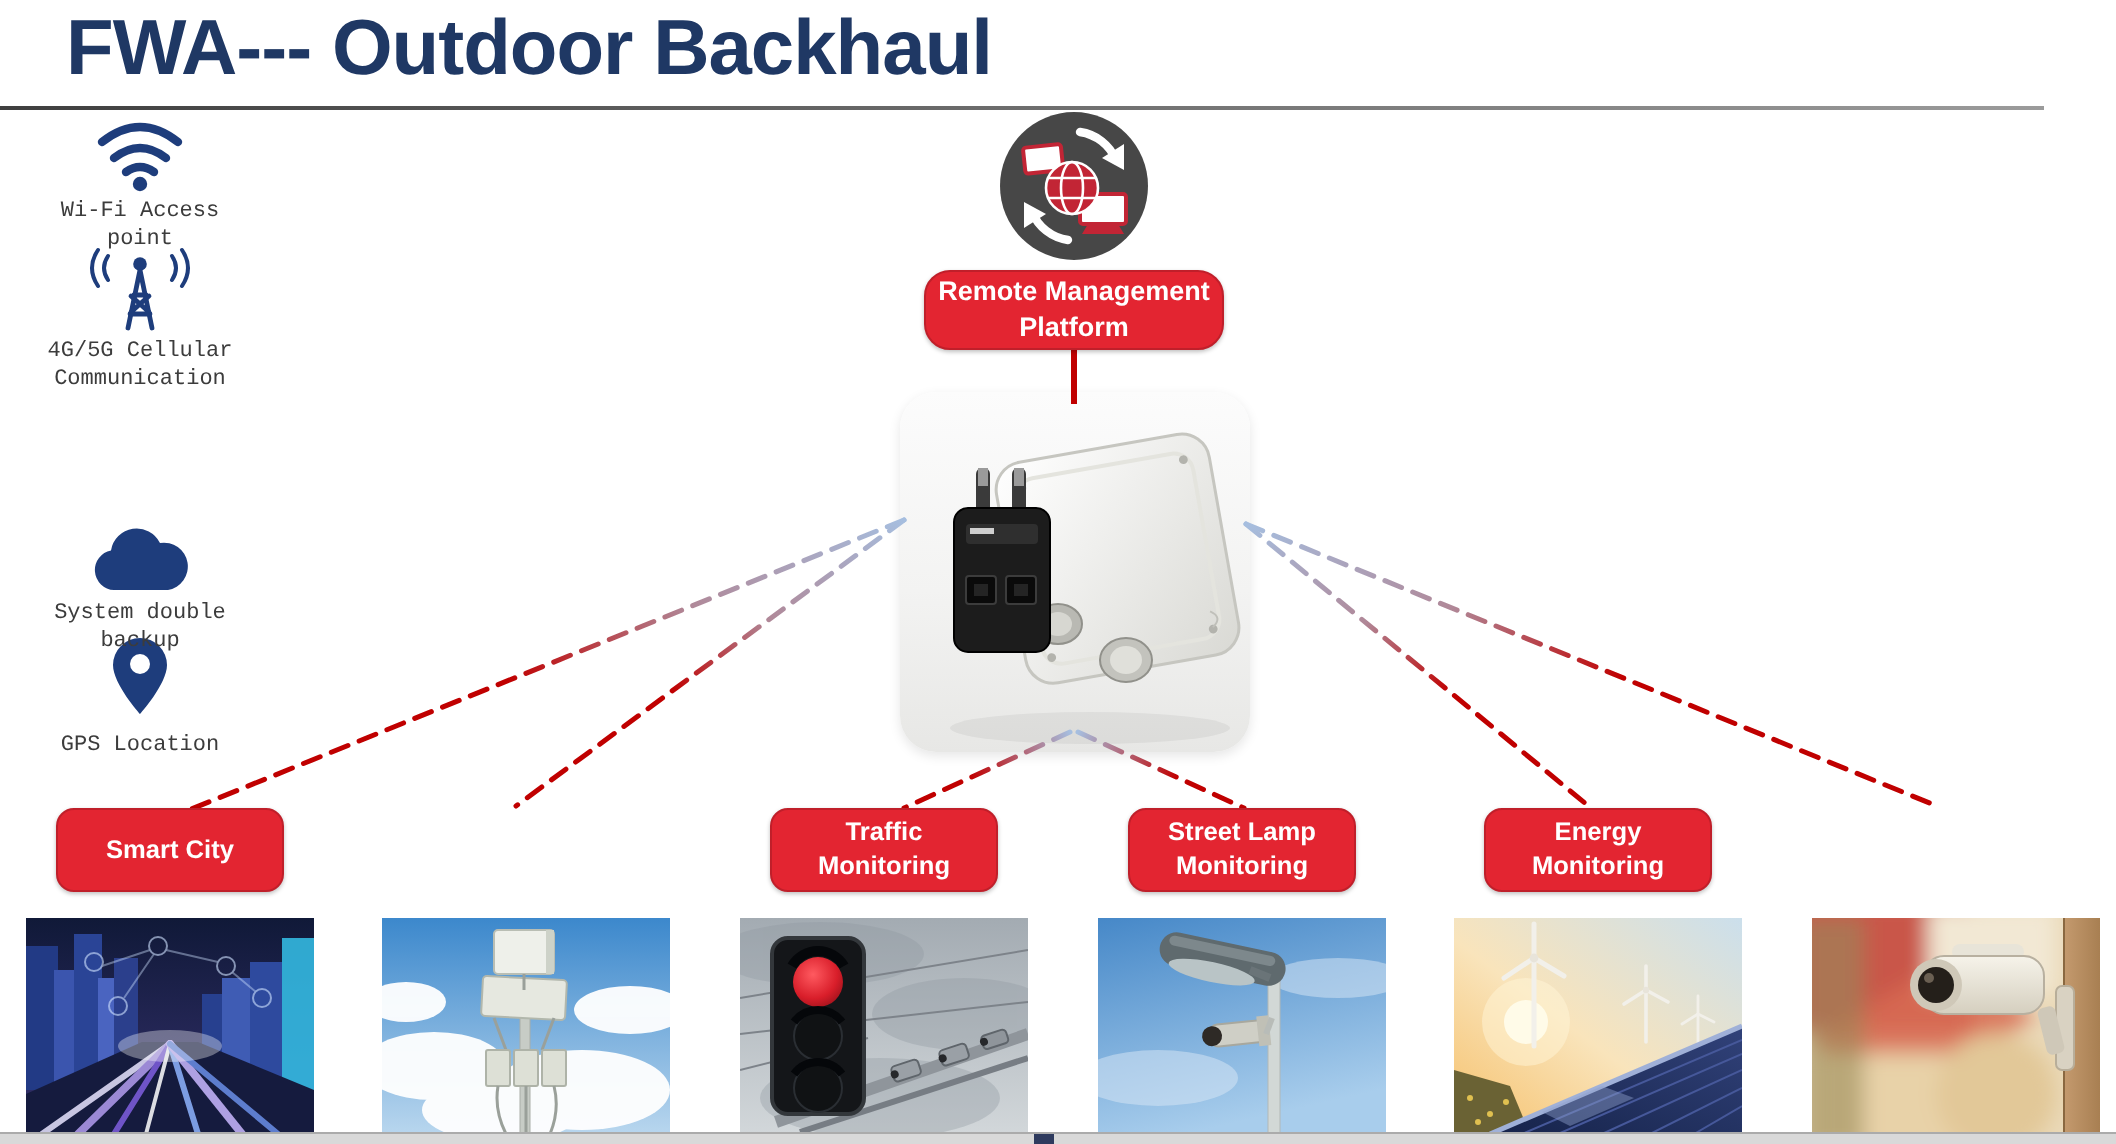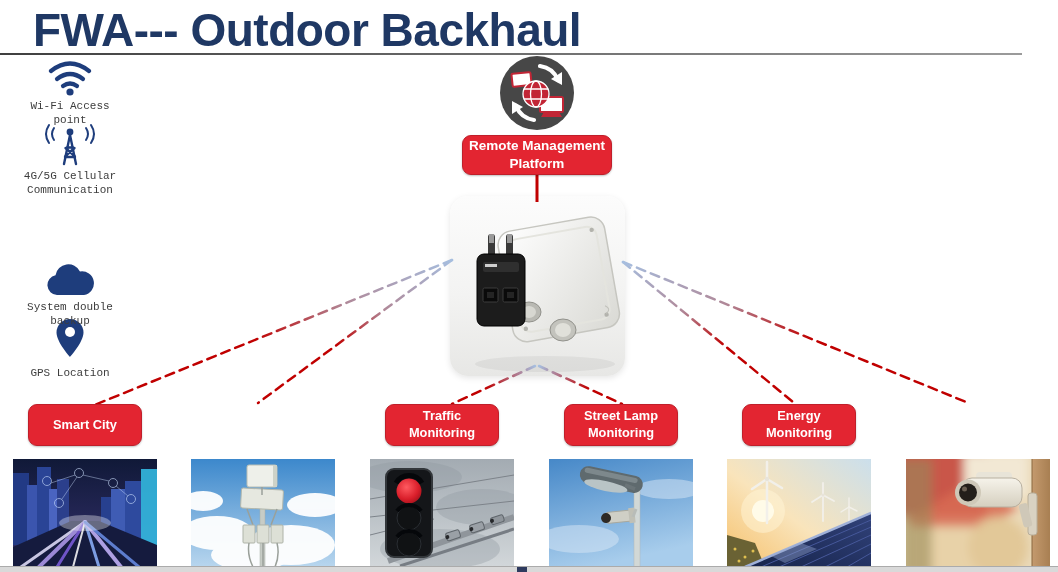--- a/index.html
+++ b/index.html
@@ -2,42 +2,42 @@
 <html><head>
 <meta charset="utf-8">
 <style>
   html,body{margin:0;padding:0;background:#888;}
   #canvas{
     position:relative;width:1058px;height:572px;background:#ffffff;
     overflow:hidden;font-family:"Liberation Sans",sans-serif;margin:0 auto;
   }
   
   .title{
-    position:absolute;left:33px;top:3px;font-size:46px;letter-spacing:-0.5px;
+    position:absolute;left:33px;top:3px;font-size:39px;letter-spacing:-0.5px;
     color:#1f3864;font-weight:600;white-space:nowrap;
   }
   .rule{
     position:absolute;left:0;top:53px;width:1022px;height:2px;
     background:linear-gradient(to right,#3f3f3f,#9b9b9b);
   }
   
   .side-item{position:absolute;left:0;width:140px;text-align:center;font-family:Liberation Mono, monospace;}
   .side-item .icn{display:block;margin:0 auto;}
   .side-label{
     display:block;margin-top:3px;font-size:11px;line-height:1.3;color:#3c3c3c;
     padding:0 12px;
   }
   
   .tag{
     position:absolute;background:#e32531;border:1px solid #c01f2a;border-radius:9px;
     color:#fff;font-weight:bold;display:flex;align-items:center;justify-content:center;
     text-align:center;line-height:1.3;box-shadow:0 1px 2px rgba(0,0,0,.25);
     z-index:4;padding:2px 6px;box-sizing:border-box;
   }
-  .tag.platform{left:462px;top:135px;width:150px;height:40px;font-size:13.5px;}
+  .tag.platform{left:462px;top:135px;width:150px;height:40px;font-size:13.5px;border-radius:13px;}
   .tag.router{left:464px;top:329px;width:146px;height:38px;font-size:16.5px;}
   .tag.cat{top:404px;width:114px;min-height:42px;font-size:12.8px;}
   
   .platform-icon{position:absolute;left:499px;top:55px;z-index:2;}
   .router-photo{
     position:absolute;left:450px;top:196px;width:175px;height:180px;border-radius:18px;
     background:linear-gradient(180deg,#fcfcfc 0%,#f3f3f2 55%,#e7e7e5 100%);
     box-shadow:0 2px 6px rgba(0,0,0,.10);z-index:2;
   }
   .lines-layer{position:absolute;left:0;top:0;z-index:3;pointer-events:none;}

